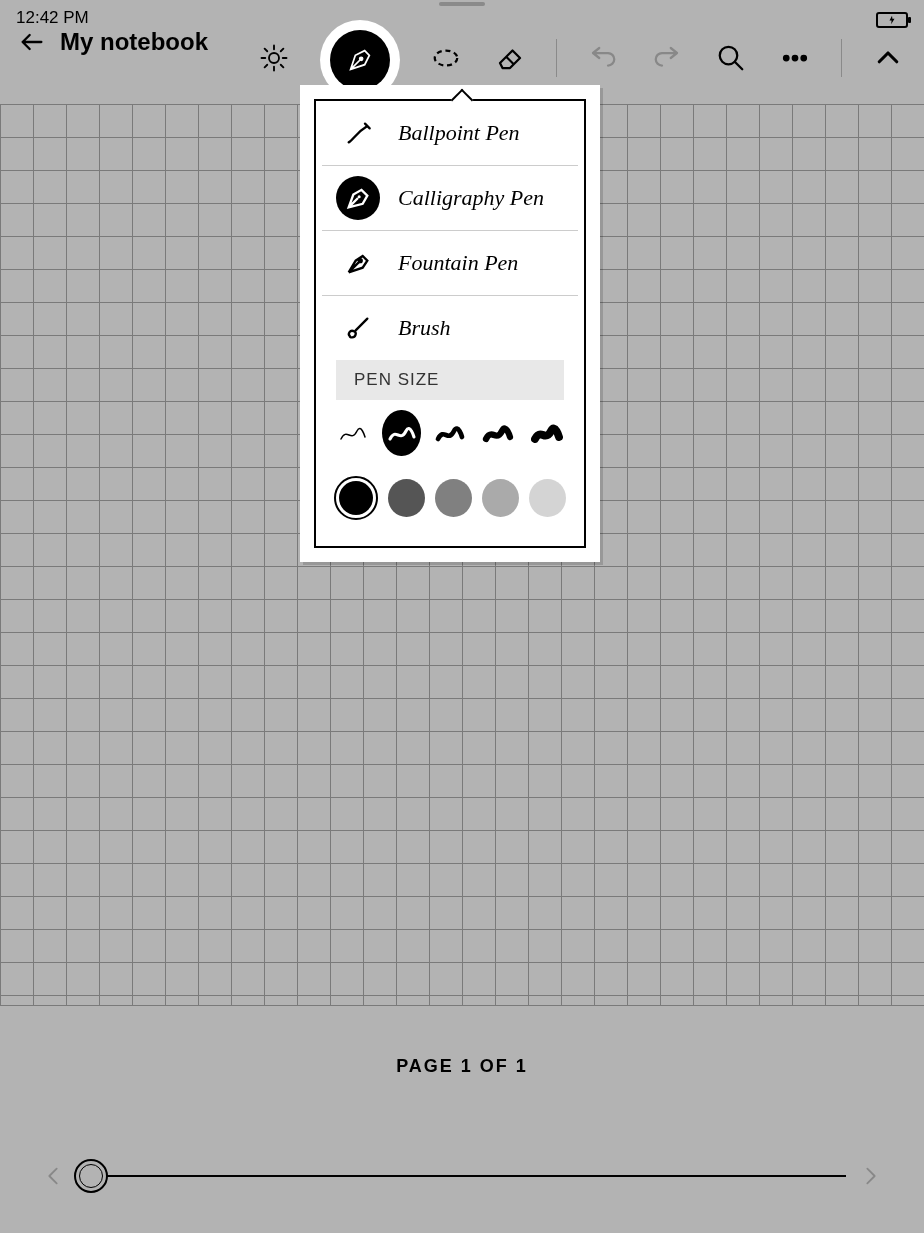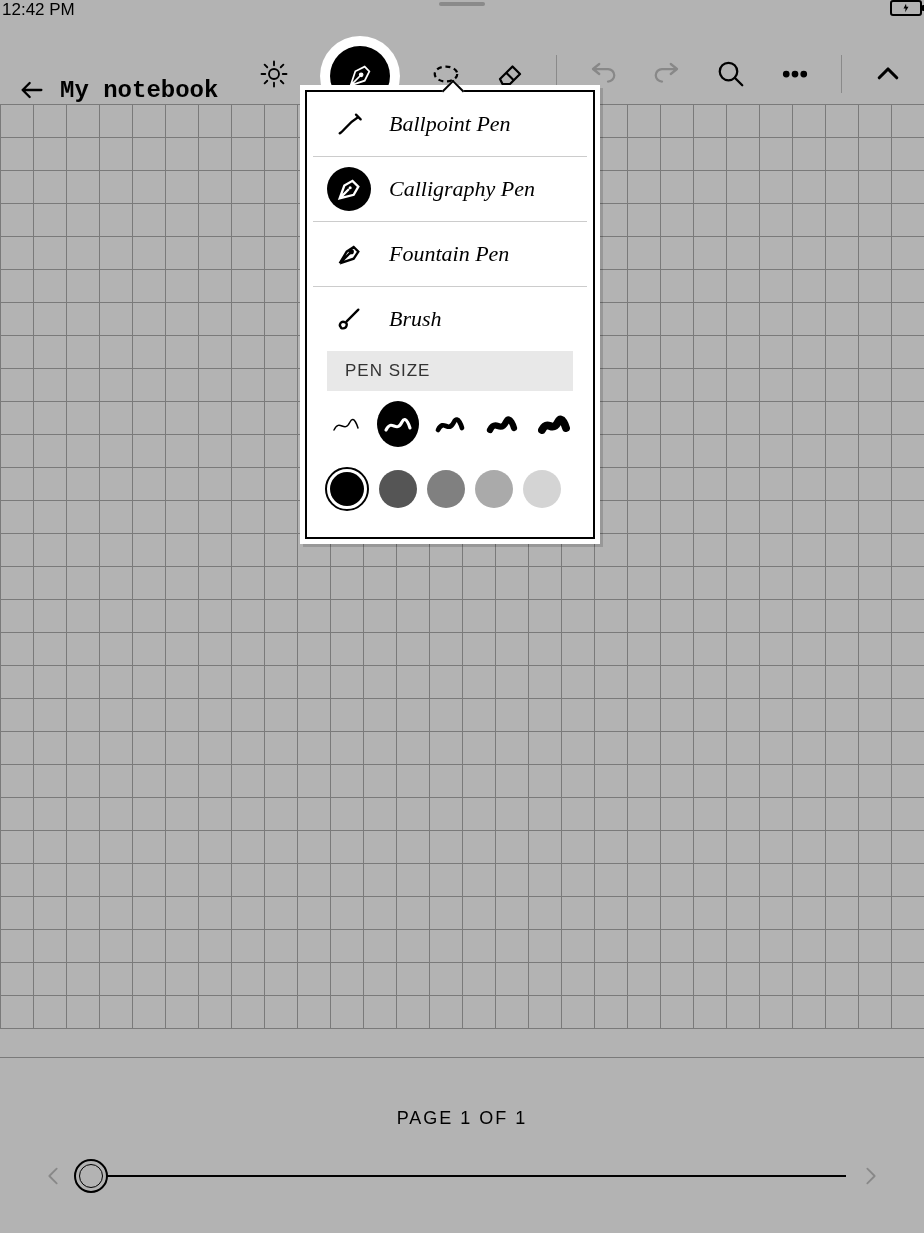--- a/index.html
+++ b/index.html
@@ -1,26 +1,26 @@
 <!DOCTYPE html>
 <html><head>
 <meta charset="utf-8">
 <style>
   * { box-sizing: border-box; margin: 0; padding: 0; }
   html, body { width: 924px; height: 1233px; overflow: hidden; font-family: -apple-system, Helvetica, Arial, sans-serif; }
   body { background: #b3b3b3; position: relative; }
 
   
-  .statusbar { height: 28px; display: flex; align-items: flex-start; justify-content: space-between; padding: 0 2px; font-size: 17px; color: #000; }
+  .statusbar { height: 28px; display: flex; align-items: flex-end; justify-content: space-between; padding: 0 16px; font-size: 17px; color: #000; }
   .battery { width: 32px; height: 16px; border: 2px solid #000; border-radius: 3px; position: relative; display:flex; align-items:center; justify-content:center;}
   .battery::after { content:''; position:absolute; right:-5px; top:3px; width:3px; height:6px; background:#000; border-radius:1px;}
   .battery svg { width: 10px; height: 12px; }
 
   
-  .toolbar { height: 76px; display: flex; align-items: flex-end; padding: 0 18px; font-family: Liberation Mono, monospace; }
+  .toolbar { height: 76px; display: flex; align-items: flex-start; padding: 0 18px; }
   .back { display:flex; align-items:center; gap: 14px; cursor:pointer; }
   .back-arrow { width: 28px; height: 28px; }
   .title { font-size: 24px; font-weight: 700; }
   .tools { margin-left: auto; display:flex; align-items:center; gap: 28px; }
   .tool { width: 36px; height: 36px; display:flex; align-items:center; justify-content:center; cursor:pointer; position:relative; }
   .tool svg { width: 30px; height: 30px; stroke:#000; }
   .pen-tool { width: 60px; height: 60px; border-radius: 50%; background:#000; display:flex; align-items:center; justify-content:center; position:relative; }
   .pen-tool-outer { width: 80px; height: 80px; border-radius:50%; background:#fff; display:flex; align-items:center; justify-content:center; margin-top:-8px; margin-bottom:-12px;}
   .pen-tool svg { stroke:#fff; fill:#fff; width:28px; height:28px;}
   .divider { width:1px; height: 38px; background:#8a8a8a; }
@@ -29,21 +29,21 @@
   
   .canvas { position:absolute; top:104px; left:0; right:0; bottom:204px; 
     background-color:#b3b3b3;
     background-image:
       linear-gradient(#7a7a7a 1px, transparent 1px),
       linear-gradient(90deg, #7a7a7a 1px, transparent 1px);
     background-size: 33px 33px;
   }
 
   
-  .popover-wrap { position:absolute; top:85px; left:300px; width:300px; background:#fff; box-shadow: 3px 3px 0 rgba(0,0,0,0.15); padding:5px; }
+  .popover-wrap { position:absolute; top:85px; left:300px; width:300px; background:#fff; box-shadow: 3px 3px 0 rgba(0,0,0,0.15); padding:14px; }
   .popover { border:2px solid #000; position:relative; padding-bottom: 16px;}
   .popover::before { content:''; position:absolute; top:-9px; left:138px; width:14px; height:14px; background:#fff; border-left:2px solid #000; border-top:2px solid #000; transform:rotate(45deg); }
   .pen-item { display:flex; align-items:center; gap:18px; padding: 10px 14px; cursor:pointer; border-bottom:1px solid #ccc; margin: 0 6px;}
   .pen-item:last-of-type { border-bottom:none; }
   .pen-icon { width:44px; height:44px; display:flex; align-items:center; justify-content:center; border-radius:50%; flex-shrink:0;}
   .pen-icon.selected { background:#000; }
   .pen-icon svg { width:28px; height:28px; stroke:#000; fill:none; stroke-width:2;}
   .pen-icon.selected svg { stroke:#fff; }
   .pen-label { font-family: Georgia, 'Times New Roman', serif; font-style: italic; font-size: 22px; }
   .section-head { background:#e8e8e8; margin: 0 20px; padding: 10px 18px; font-size: 17px; letter-spacing: 1px; color:#333;}
@@ -51,21 +51,21 @@
   .size-btn { width:46px; height:46px; border-radius:50%; display:flex; align-items:center; justify-content:center; cursor:pointer;}
   .size-btn.selected { background:#000; }
   .size-btn svg { width:32px; height:32px; }
   .size-btn path { stroke:#000; fill:none; stroke-linecap:round; }
   .size-btn.selected path { stroke:#fff; }
   .shade-btn { width:38px; height:38px; border-radius:50%; cursor:pointer; }
   .shade-selected { border:2px solid #000; padding:3px; width:44px; height:44px; border-radius:50%; display:flex; align-items:center; justify-content:center;}
   .shade-selected .shade-btn { width:34px; height:34px; }
 
   
-  .footer { position:absolute; bottom:0; left:0; right:0; height:176px; background:#b3b3b3; border-top:1px solid #7a7a7a;}
+  .footer { position:absolute; bottom:0; left:0; right:0; height:228px; background:#b3b3b3; border-top:1px solid #7a7a7a;font-weight:bold;}
   .page-label { text-align:center; font-size:18px; letter-spacing:2px; color:#000; padding-top:50px;}
   .pager { position:absolute; bottom:46px; left:42px; right:42px; display:flex; align-items:center; gap:14px;}
   .pager-nav { width:22px; height:22px; cursor:pointer;}
   .pager-track { flex:1; height:2px; background:#000; position:relative;}
   .pager-thumb { position:absolute; left:-4px; top:-16px; width:34px; height:34px; border:2px solid #000; border-radius:50%; background:#b3b3b3; display:flex; align-items:center; justify-content:center;}
   .pager-thumb::after { content:''; width:22px; height:22px; border:1px solid #000; border-radius:50%;}
 </style>
 </head>
 <body>
 

